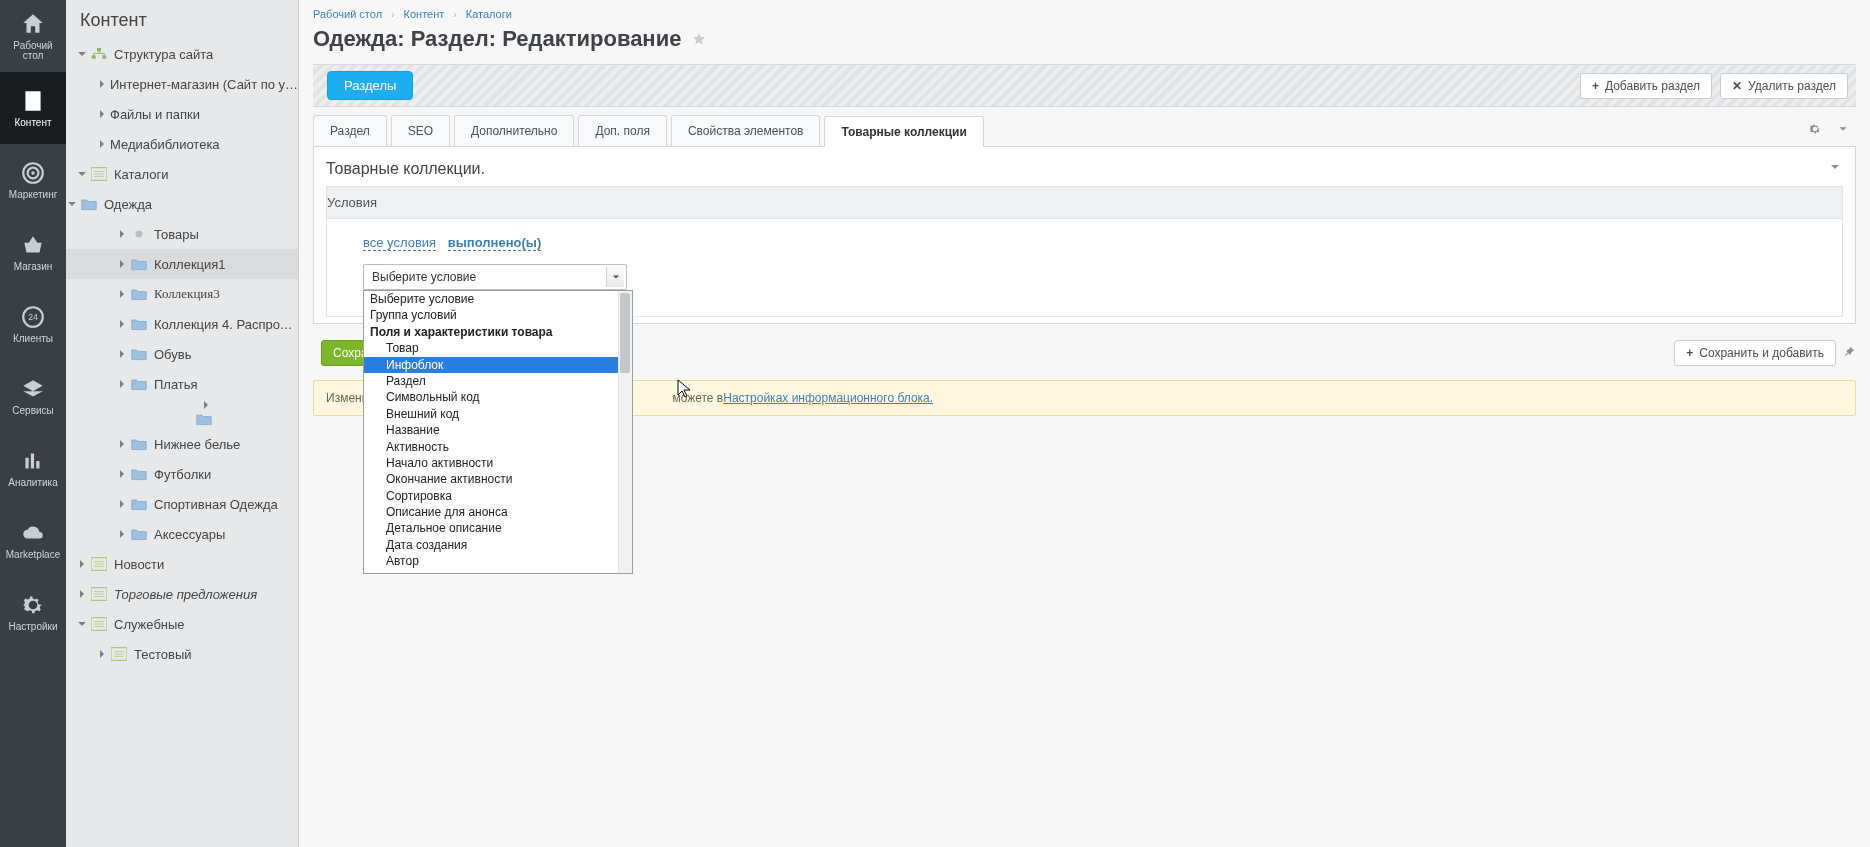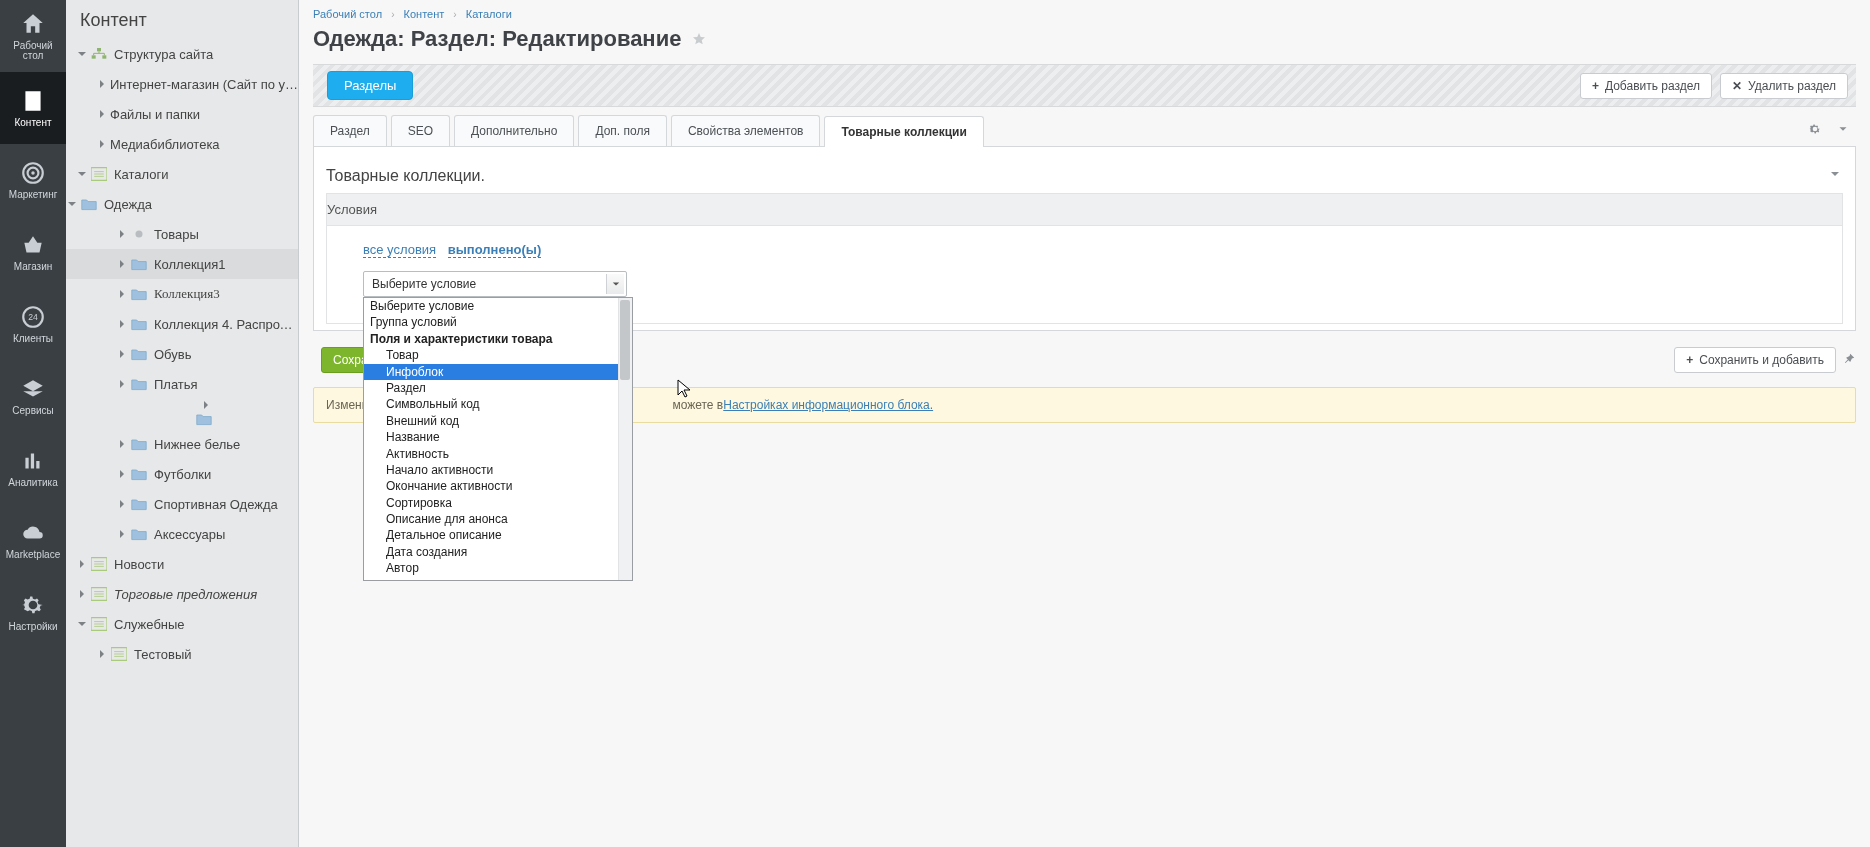--- a/index.html
+++ b/index.html
@@ -46,21 +46,21 @@
 
   .tabs { margin: 0 14px 0; display: flex; align-items: stretch; border-bottom: 1px solid #d5d8da; position: relative; }
   .tab { padding: 8px 16px; background: #f9fafb; border: 1px solid #d5d8da; border-bottom: none; margin-right: 4px; border-radius: 3px 3px 0 0; font-size: 12px; color: #4c5054; cursor: pointer; }
   .tab.active { background: #fff; font-weight: 600; color: #333; position: relative; top: 1px; }
   .tabs-spacer { flex: 1; }
   .tabs-gear { width: 30px; display: flex; align-items: center; justify-content: center; cursor: pointer; }
   .tabs-chev { width: 26px; display: flex; align-items: center; justify-content: center; cursor: pointer; }
   .tabs-gear svg, .tabs-chev svg { fill: #8a8f94; width: 14px; height: 14px; }
 
   .panel { background: #fff; border: 1px solid #d5d8da; border-top: none; margin: 0 14px 8px; padding: 12px 12px 6px; position: relative; }
-  .panel-head { display: flex; align-items: center; margin-top: 7px; }
+  .panel-head { display: flex; align-items: center; }
   .panel-title { font-size: 16px; color: #444; }
   .panel-collapse { margin-left: auto; }
   .panel-collapse svg { width: 16px; height: 16px; fill: #8a8f94; }
 
   .cond-wrap { border: 1px solid #e1e3e5; margin-top: 8px; }
   .cond-header { background: #eef0f1; border-bottom: 1px solid #e1e3e5; text-align: left; padding: 8px 0; font-size: 13px; color: #555; }
   .cond-body { padding: 16px 36px 26px; }
   .cond-links { font-size: 13px; }
   .cond-all { color: #3b7fb6; border-bottom: 1px dashed #3b7fb6; cursor: pointer; margin-right: 8px; }
   .cond-done { color: #3b7fb6; font-weight: 600; border-bottom: 1px dashed #3b7fb6; cursor: pointer; }

